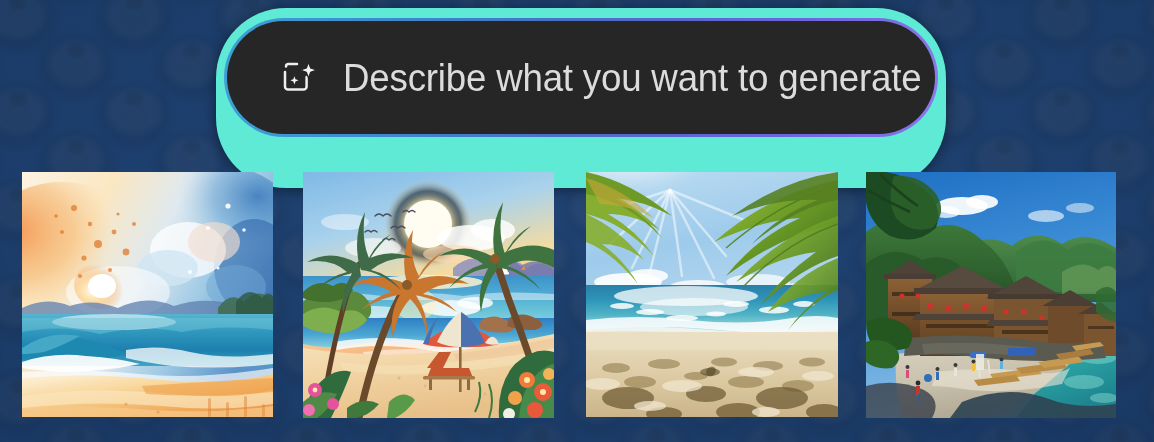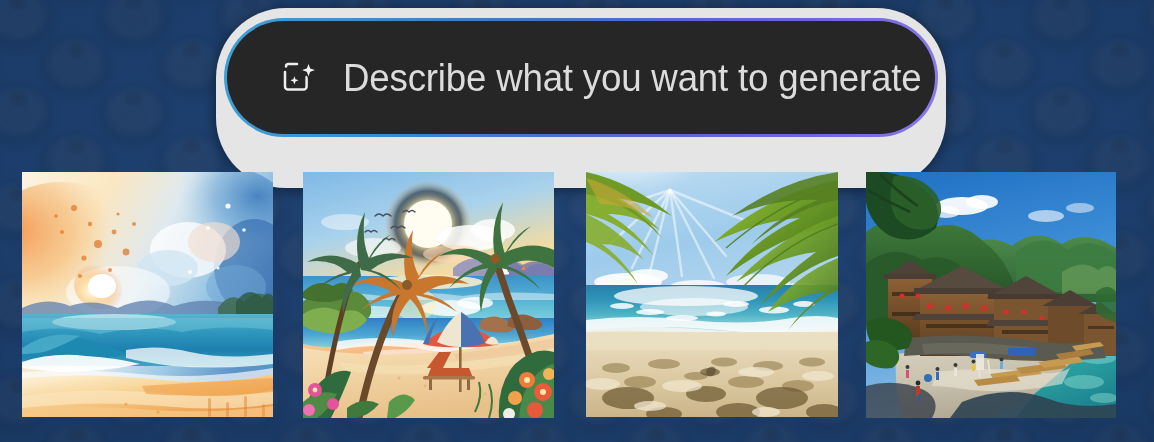--- a/index.html
+++ b/index.html
@@ -44,21 +44,21 @@
   }
 
   
   #prompt-shell {
     position: absolute;
     left: 216px;
     top: 8px;
     width: 730px;
     height: 180px;
     border-radius: 70px;
-    background: #e5e5e5;
+    background: #5eead4;
     box-shadow: 0 2px 14px rgba(0,0,0,0.45);
   }
   #prompt-ring {
     position: absolute;
     left: 8px;
     top: 10px;
     width: 714px;
     height: 119px;
     border-radius: 60px;
     background: linear-gradient(95deg,

